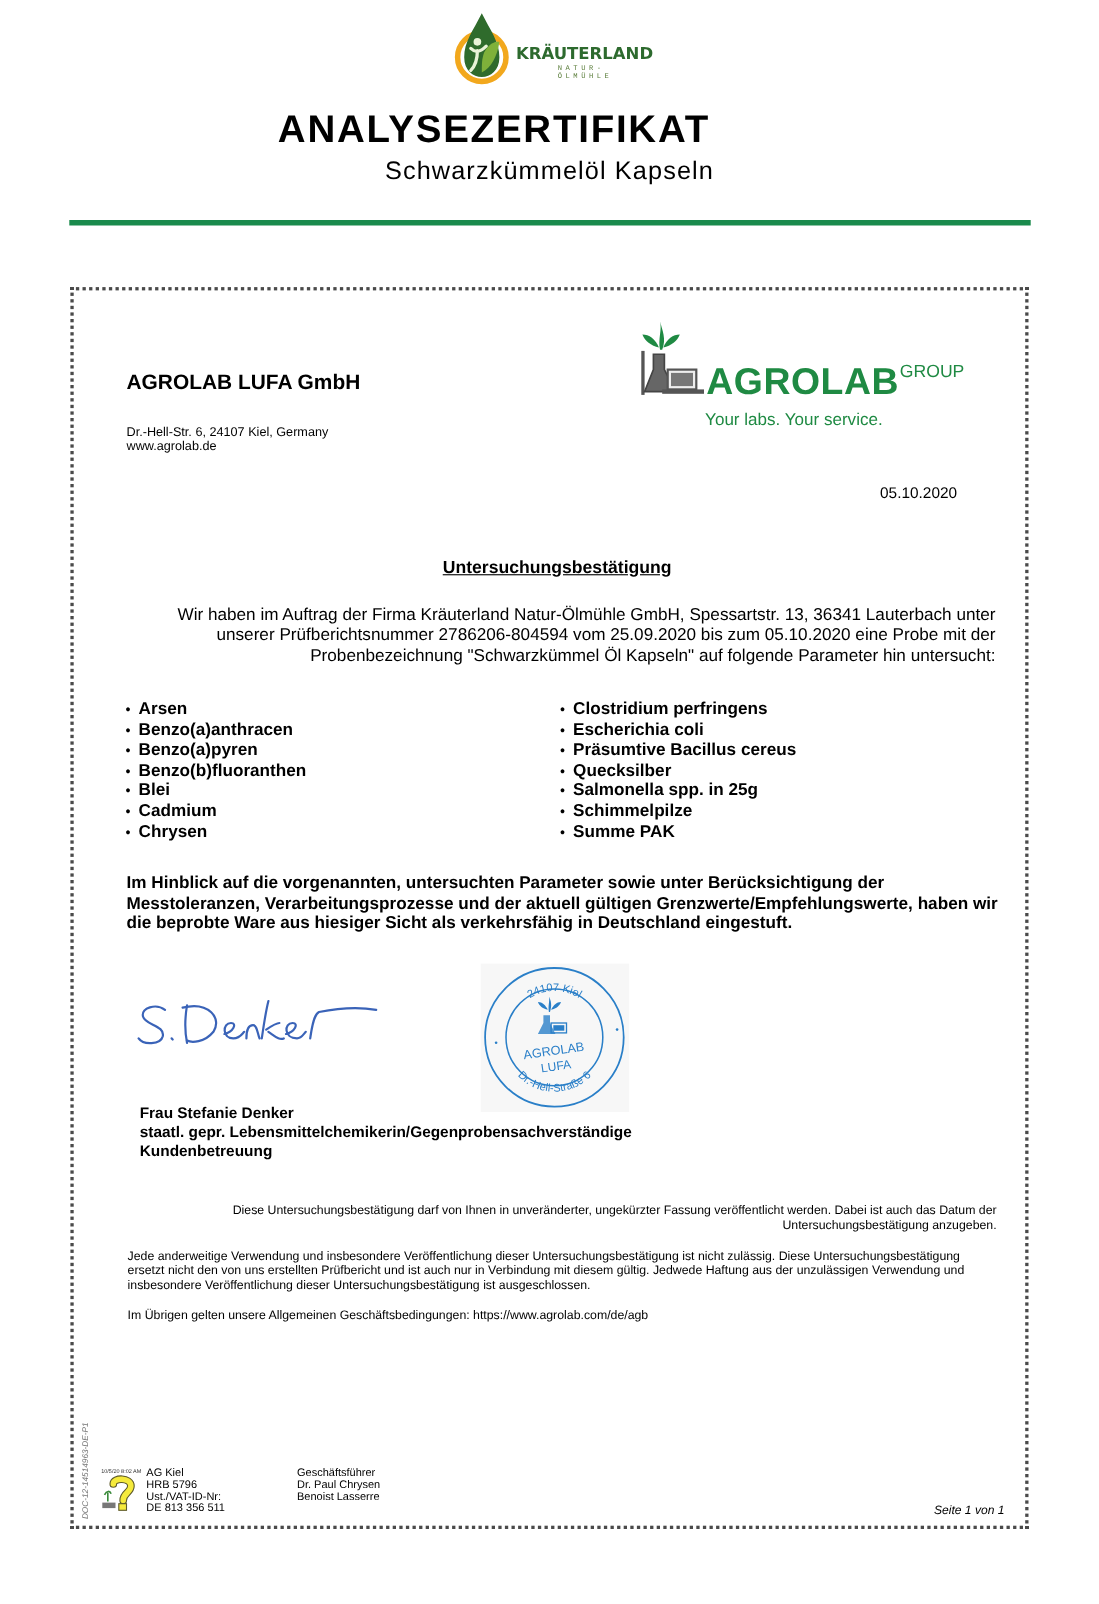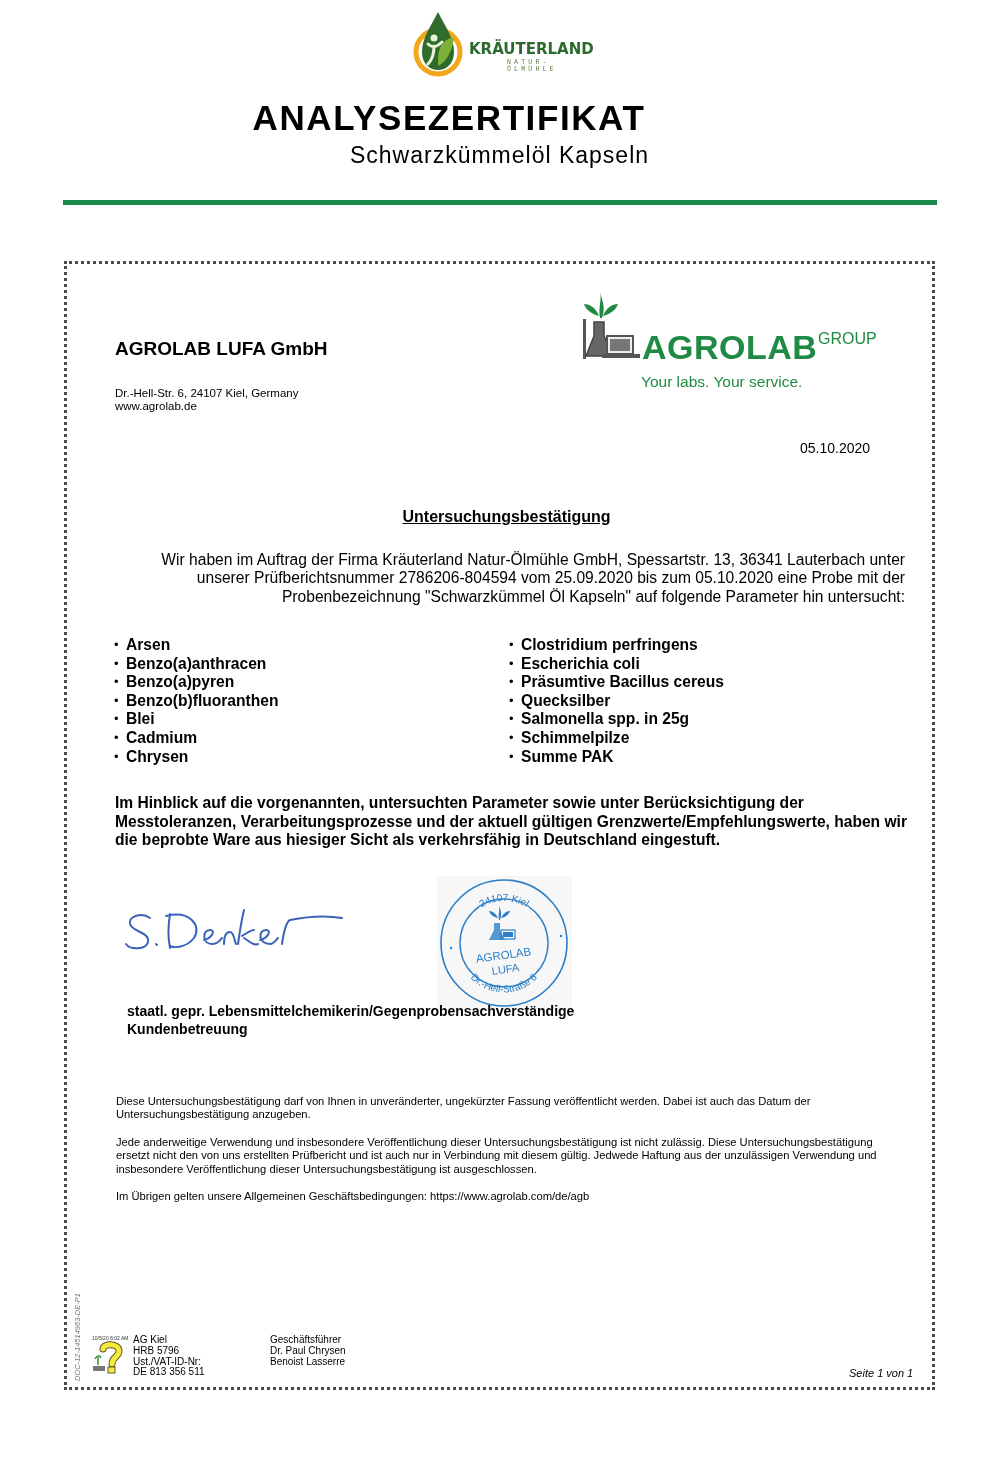--- a/index.html
+++ b/index.html
@@ -42,21 +42,21 @@
 
   #conclusion { left: 115px; top: 794px; width: 800px; font-size: 15.6px; font-weight: bold; line-height: 18.6px; }
 
   
   #signature { left: 120px; top: 900px; width: 230px; height: 60px; }
   #stamp { left: 437px; top: 876px; width: 135px; height: 135px; background: #f7f7f7; }
 
   #signer { left: 127px; top: 1003px; font-size: 14px; font-weight: bold; line-height: 17.5px; }
 
   .fine-print { left: 116px; width: 790px; font-size: 11.2px; line-height: 13.3px; }
-  #disclaimer-1 { top: 1095px; }
+  #disclaimer-1 { top: 1095px; text-align: right; }
   #disclaimer-2 { top: 1136px; }
   #disclaimer-3 { top: 1190px; }
 
   
   #doc-code { left: 73px; top: 1290px; font-size: 7.5px; color: #777; font-style: italic; transform: rotate(-90deg); transform-origin: left top; white-space: nowrap; top: 1381px; }
   #print-stamp { left: 92px; top: 1335px; font-size: 5px; color: #333; white-space: nowrap; }
   #help-icon { left: 91px; top: 1341px; width: 34px; height: 34px; }
   #court-info { left: 133px; top: 1335px; font-size: 10px; line-height: 10.8px; }
   #management { left: 270px; top: 1335px; font-size: 10px; line-height: 10.8px; }
   #page-number { left: 849px; top: 1367px; font-size: 11px; font-style: italic; }
@@ -167,20 +167,21 @@
     <path d="M64 42 C69 41 72 38 73 35 C69 35 66 38 64 42 Z"></path>
     <path d="M57 47 L63 47 L63 54 L68 64 L52 64 L57 54 Z" opacity="0.8"></path>
     <rect x="64" y="54" width="14" height="9" fill="none" stroke="#2a7fc8" stroke-width="1.2"></rect>
     <rect x="66" y="56" width="10" height="5"></rect>
   </g>
   <text x="67" y="83" text-anchor="middle" font-family="Liberation Sans, sans-serif" font-size="11.5" fill="#2a7fc8" transform="rotate(-8 67 83)">AGROLAB</text>
   <text x="69" y="97" text-anchor="middle" font-family="Liberation Sans, sans-serif" font-size="11" fill="#2a7fc8" transform="rotate(-8 69 97)">LUFA</text>
 </svg>
 
 <div id="signer" class="abs">
+  <div>Frau Stefanie Denker</div>
   <div>staatl. gepr. Lebensmittelchemikerin/Gegenprobensachverständige</div>
   <div>Kundenbetreuung</div>
 </div>
 
 <div id="disclaimer-1" class="abs fine-print">Diese Untersuchungsbestätigung darf von Ihnen in unveränderter, ungekürzter Fassung veröffentlicht werden. Dabei ist auch das Datum der Untersuchungsbestätigung anzugeben.</div>
 <div id="disclaimer-2" class="abs fine-print">Jede anderweitige Verwendung und insbesondere Veröffentlichung dieser Untersuchungsbestätigung ist nicht zulässig. Diese Untersuchungsbestätigung ersetzt nicht den von uns erstellten Prüfbericht und ist auch nur in Verbindung mit diesem gültig. Jedwede Haftung aus der unzulässigen Verwendung und insbesondere Veröffentlichung dieser Untersuchungsbestätigung ist ausgeschlossen.</div>
 <div id="disclaimer-3" class="abs fine-print">Im Übrigen gelten unsere Allgemeinen Geschäftsbedingungen: https://www.agrolab.com/de/agb</div>
 
 <div id="doc-code" class="abs">DOC-12-14514963-DE-P1</div>
 <div id="print-stamp" class="abs">10/5/20 8:02 AM</div>

